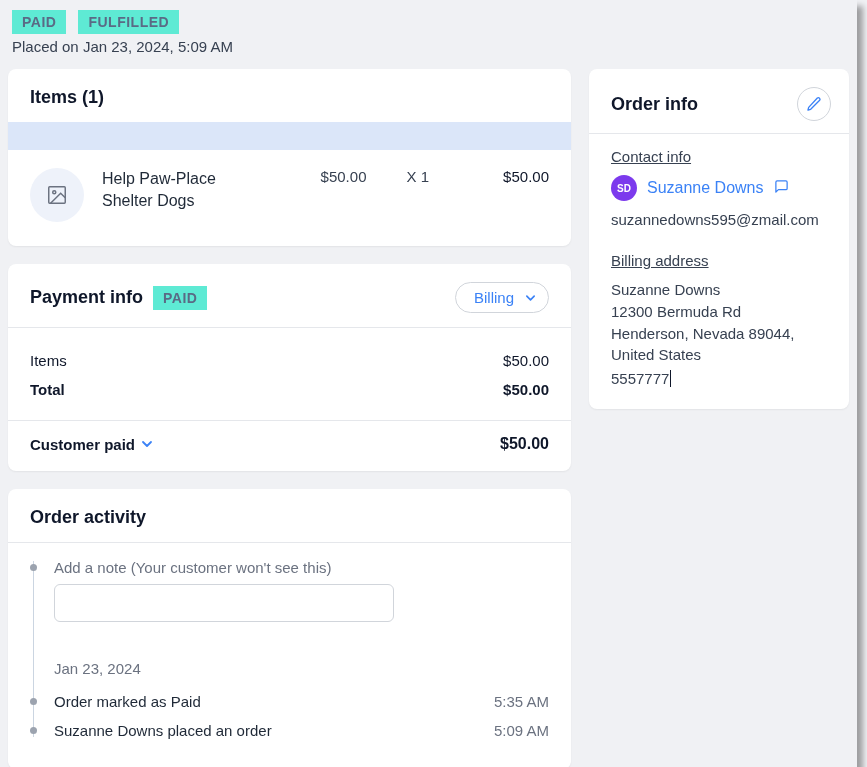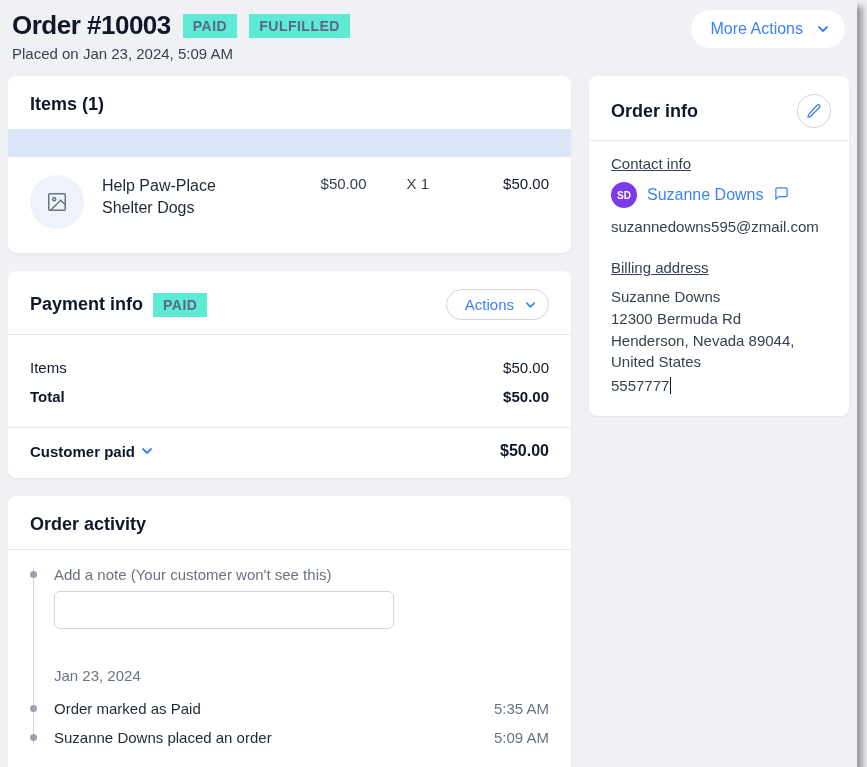--- a/index.html
+++ b/index.html
@@ -148,32 +148,25 @@
   .phone { margin-top:4px; border-right: 1px solid #0f172a; display:inline-block; padding-right:1px;text-align:right;}
 </style>
 </head>
 <body>
 
 <div class="page">
 
   <div class="header">
     <div class="title-wrap">
       <div class="title-row">
-        <h1>Order #10003</h1>
         <span class="badge">PAID</span>
         <span class="badge">FULFILLED</span>
       </div>
       <div class="placed">Placed on Jan 23, 2024, 5:09 AM</div>
     </div>
-    <button class="more-actions">
-      <span>More Actions</span>
-      <svg width="12" height="12" viewBox="0 0 12 12">
-          <path d="M2 4l4 4 4-4" fill="none" stroke="#3b82f6" stroke-width="1.8" stroke-linecap="round" stroke-linejoin="round"></path>
-        </svg>
-    </button>
   </div>
 
   <div class="layout">
     <div class="left">
 
       <div class="card">
         <div class="card-header">Items (1)</div>
         <div class="items-strip"></div>
         <div class="item-row">
           <div class="thumb">
@@ -192,21 +185,21 @@
         </div>
       </div>
 
       <div class="card">
         <div class="payment-header">
           <div class="payment-title-wrap">
             <span class="payment-title">Payment info</span>
             <span class="badge">PAID</span>
           </div>
           <button class="actions-btn">
-            <span>Actions</span>
+            <span>Billing</span>
             <svg width="11" height="11" viewBox="0 0 12 12">
                 <path d="M2 4l4 4 4-4" fill="none" stroke="#3b82f6" stroke-width="1.8" stroke-linecap="round" stroke-linejoin="round"></path>
               </svg>
           </button>
         </div>
         <div class="divider"></div>
         <div class="fin-rows">
           <div class="fin-row">
             <span>Items</span>
             <span>$50.00</span>

